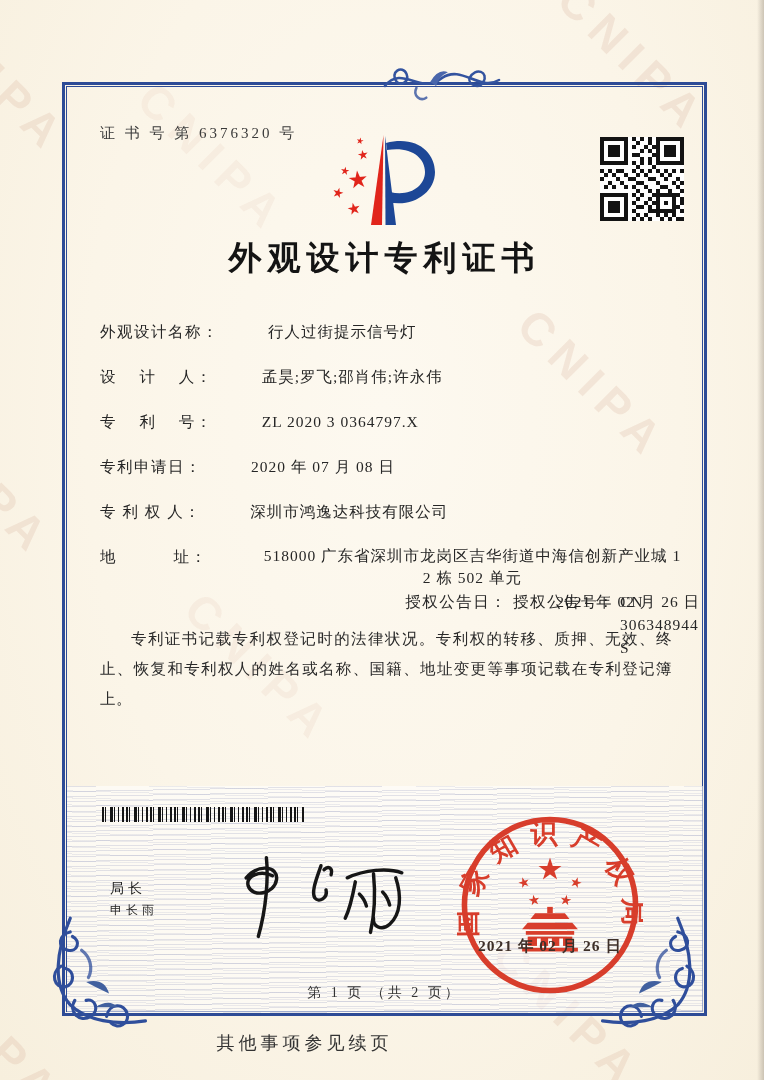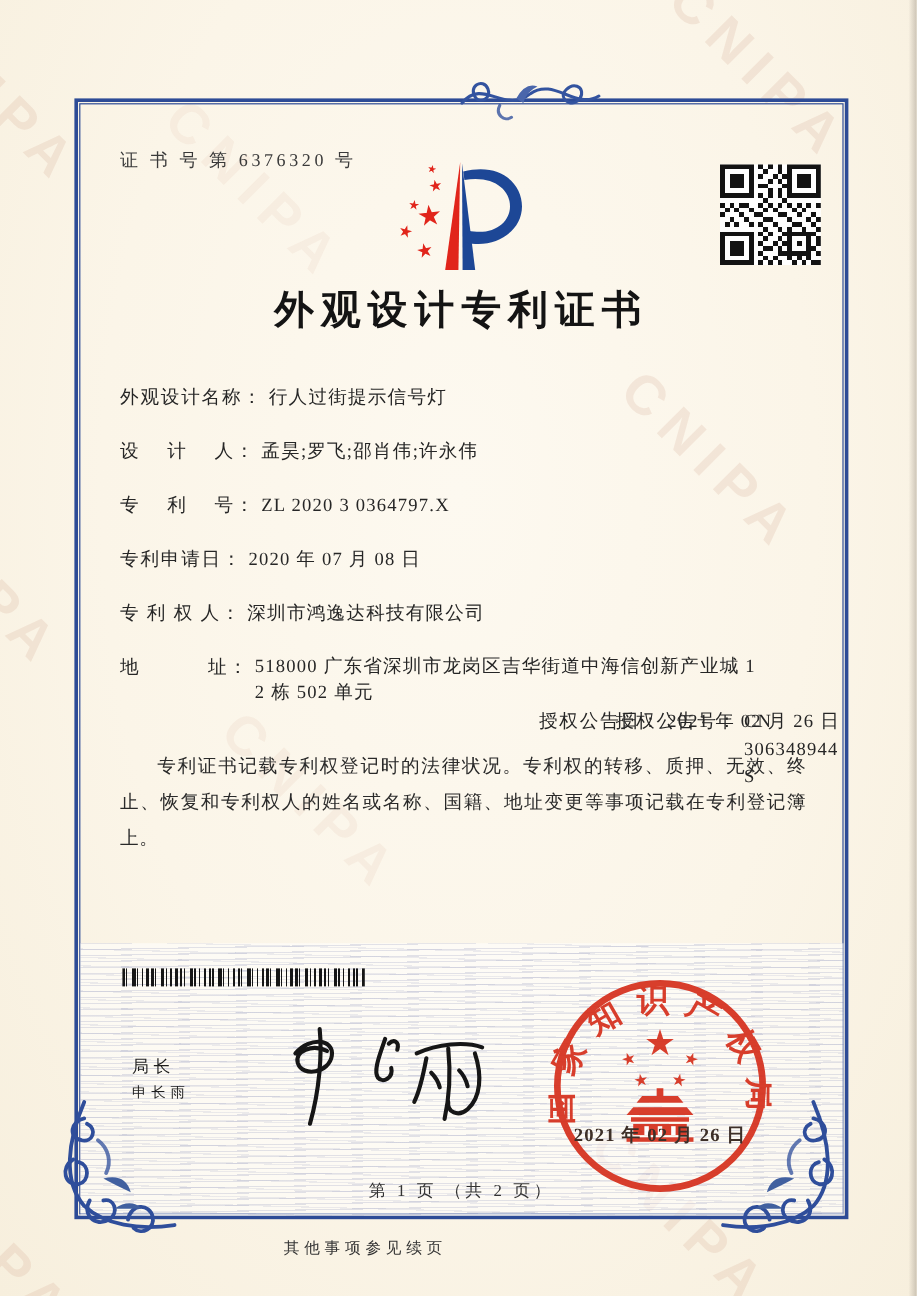--- a/index.html
+++ b/index.html
@@ -28,46 +28,46 @@
     background-color:rgba(255,255,255,0.55);
     background-image:
       repeating-linear-gradient(179deg, rgba(125,132,178,0.22) 0 1px, rgba(0,0,0,0) 1px 5px),
       repeating-linear-gradient(181.5deg, rgba(125,132,178,0.14) 0 1px, rgba(0,0,0,0) 1px 7px);
   }
   .certno{left:100px;top:124px;font-size:15px;letter-spacing:3px;color:#3a3a3a;}
   .logo{left:322px;top:133px;width:116px;height:94px;}
   .qr{left:600px;top:137px;width:84px;height:84px;}
   .title{left:62px;top:236px;width:645px;text-align:center;font-size:33px;font-weight:bold;letter-spacing:6px;color:#141414;}
   .fields{left:100px;top:320px;width:600px;font-size:15.5px;color:#262626;}
-  .frow{display:flex;margin-bottom:22px;line-height:23px;}
+  .frow{display:flex;margin-bottom:22px;line-height:23px;gap:44px;}
   .flabel{letter-spacing:1.5px;white-space:nowrap;}
   .fvalue{letter-spacing:1px;margin-left:5px;}
   .frow-addr{margin-bottom:0;}
-  .frow-addr .fvalue{width:432px;line-height:22px;}
+  .frow-addr .fvalue{width:432px;line-height:22px;text-align:center;}
   .frow-grant{position:relative;margin-top:1px;justify-content:flex-end;}
   .pair2{position:absolute;left:377px;top:0;display:flex;margin-left:36px;}
   .bodytext{left:100px;top:624px;width:572px;font-size:15.5px;line-height:30px;letter-spacing:0.6px;color:#2a2a2a;text-align:justify;}
   .bodytext p{margin:0;text-indent:2em;}
   .barcode{
     left:102px;top:807px;width:202px;height:15px;
     background:repeating-linear-gradient(90deg,
       #161616 0 2px, rgba(0,0,0,0) 2px 3px,
       #161616 3px 4px, rgba(0,0,0,0) 4px 8px,
       #161616 8px 11px, rgba(0,0,0,0) 11px 12px,
       #161616 12px 13px, rgba(0,0,0,0) 13px 16px,
       #161616 16px 17px, rgba(0,0,0,0) 17px 20px,
       #161616 20px 22px, rgba(0,0,0,0) 22px 24px);
   }
   .signer-title{left:110px;top:870px;font-size:14px;letter-spacing:4px;color:#1e1e1e;margin-top:10px;}
   .signer-name{left:110px;top:902px;font-size:12px;letter-spacing:4px;color:#1e1e1e;}
   .sig{left:228px;top:851px;width:192px;height:88px;}
   .seal{left:457px;top:812px;width:186px;height:186px;opacity:0.93;}
   .seal-date{left:452px;top:936px;width:196px;text-align:center;font-size:15.5px;font-weight:bold;letter-spacing:1px;color:#3d2f28;}
   .pageinfo{left:62px;top:984px;width:645px;text-align:center;font-size:14px;letter-spacing:3px;color:#333;}
-  .cont{left:0;top:1031px;width:609px;text-align:center;font-size:13px;letter-spacing:4px;color:#333;}
+  .cont{left:0;top:1031px;width:609px;text-align:center;font-size:18px;letter-spacing:4px;color:#333;}
   .fl-top{left:383px;top:56px;width:118px;height:50px;}
   .fl-bl{left:36px;top:916px;width:114px;height:114px;}
   .fl-br{left:598px;top:916px;width:114px;height:114px;transform:scaleX(-1);}
   .edge{right:0;top:0;width:7px;height:1080px;background:linear-gradient(90deg, rgba(0,0,0,0), rgba(150,140,128,0.45));}
 </style>
 </head>
 <body>
 
 <div class="page">
 

